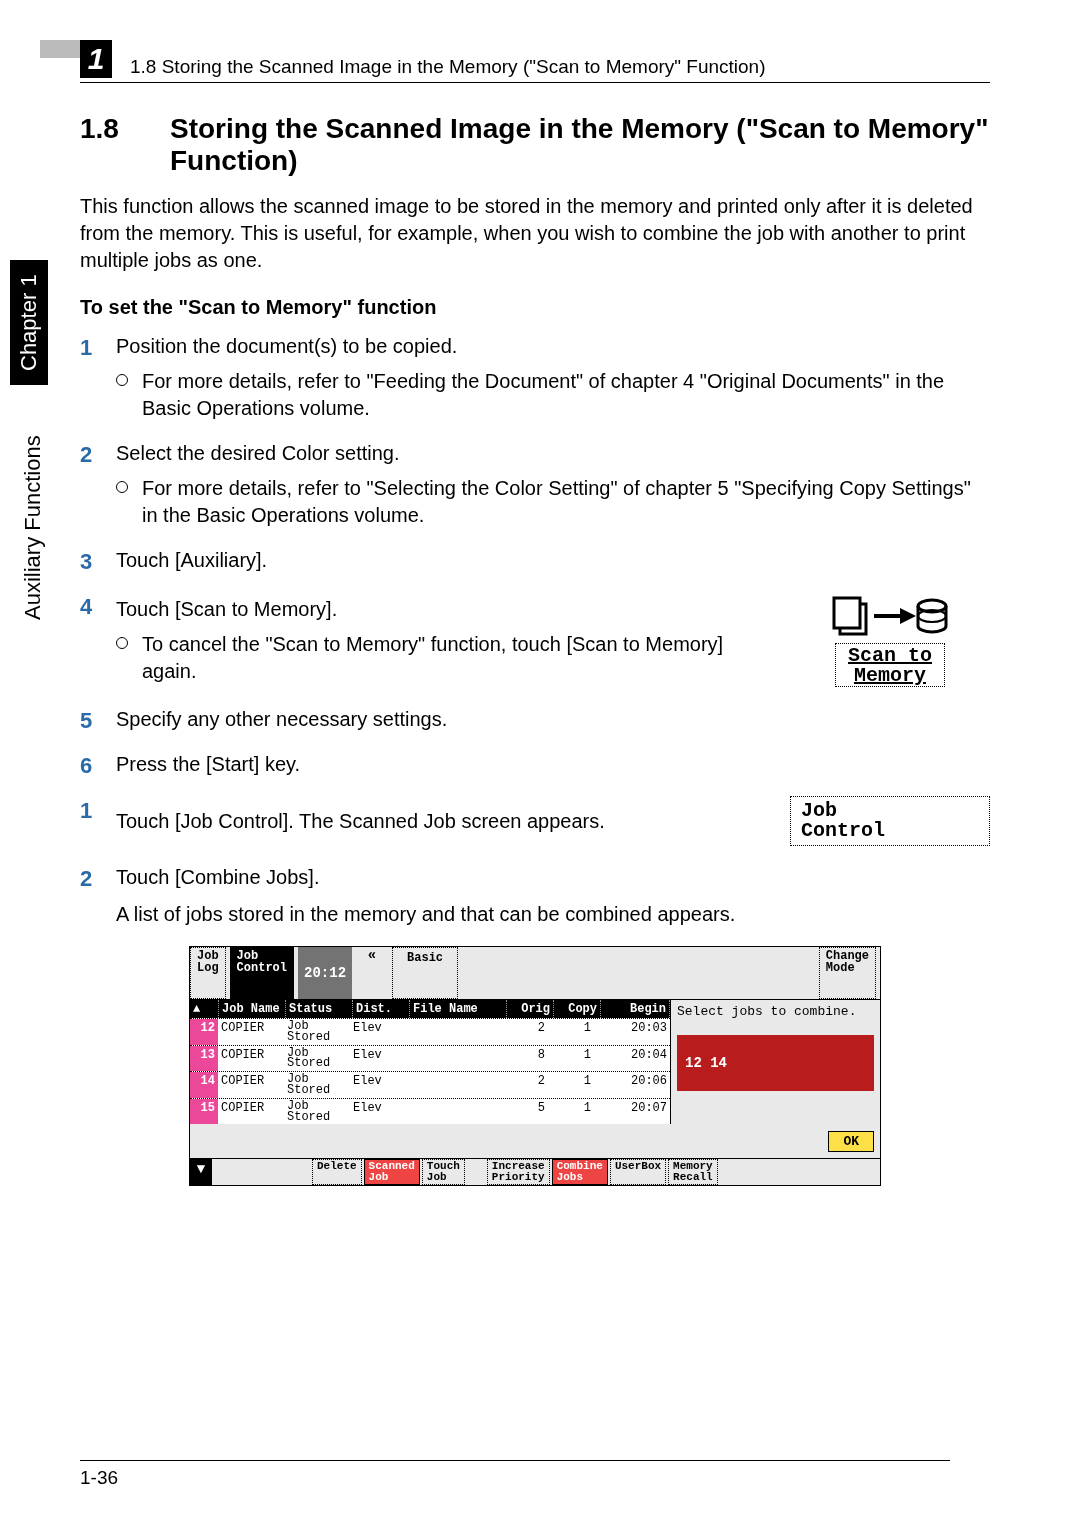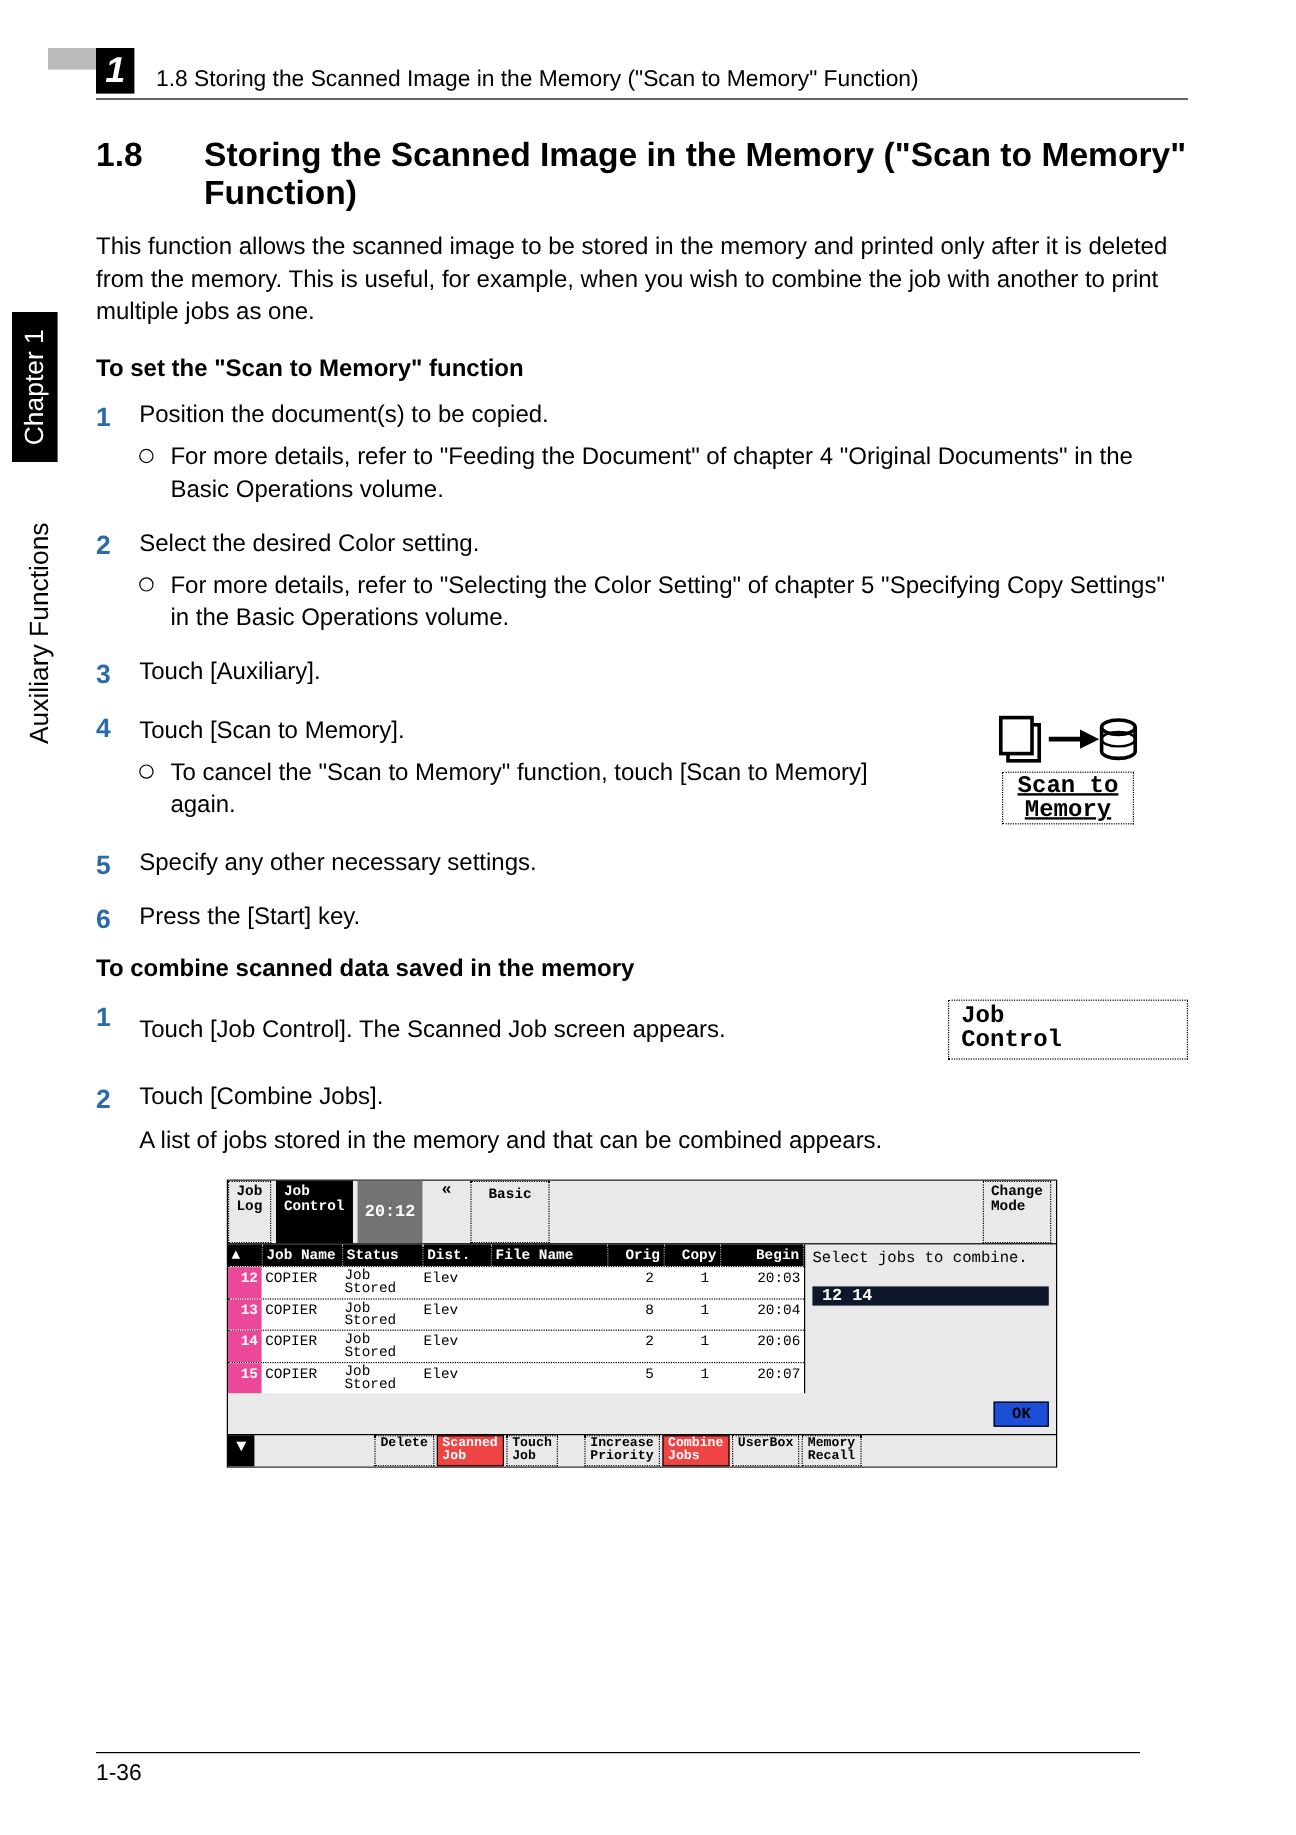--- a/index.html
+++ b/index.html
@@ -221,22 +221,22 @@
   .data-row {
     display:flex;
     font-size:12px;
     border-top:1px dotted #000;
     background:#fff;
   }
   .data-row > div { padding:2px 3px;}
   .data-row .c-arrow{background:#ec4899;color:#fff;font-weight:bold;text-align:right;}
   .data-row .c-status{line-height:0.9;}
   .sel-text{font-size:13px;padding-bottom:6px;}
-  .sel-nums{background:#0f172a;color:#fff;padding:0 8px;font-weight:bold;margin-top:10px;}
-  .ok-btn{position:absolute;right:6px;bottom:-28px;background:#1d4ed8;border:1px solid #000;padding:2px 14px;font-weight:bold;font-size:13px;margin-left:40px;}
+  .sel-nums{background:#b91c1c;color:#fff;padding:20px 8px;font-weight:bold;margin-top:10px;}
+  .ok-btn{position:absolute;right:6px;bottom:-28px;background:#fde047;border:1px solid #000;padding:2px 14px;font-weight:bold;font-size:13px;margin-left:40px;}
   .bottom-tabs{
     display:flex;
     background:#e9e9e9;
     border-top:1px solid #000;
     margin-top:34px;
   }
   .bottom-tabs .btab{
     border:1px dotted #000;
     padding:1px 4px;
     font-size:11px;
@@ -317,21 +317,20 @@
         </div>
       </li>
       <li>
         <span>Specify any other necessary settings.</span>
       </li>
       <li>
         <span>Press the [Start] key.</span>
       </li>
     </ol>
 
-    <h2 class="sub">To combine scanned data saved in the memory</h2>
 
     <ol class="steps">
       <li>
         <div class="step-flex">
           <div style="flex:1">
             <span>Touch [Job Control]. The Scanned Job screen appears.</span>
           </div>
           <div class="job-control-widget">
             <div class="box">Job
 Control</div>

